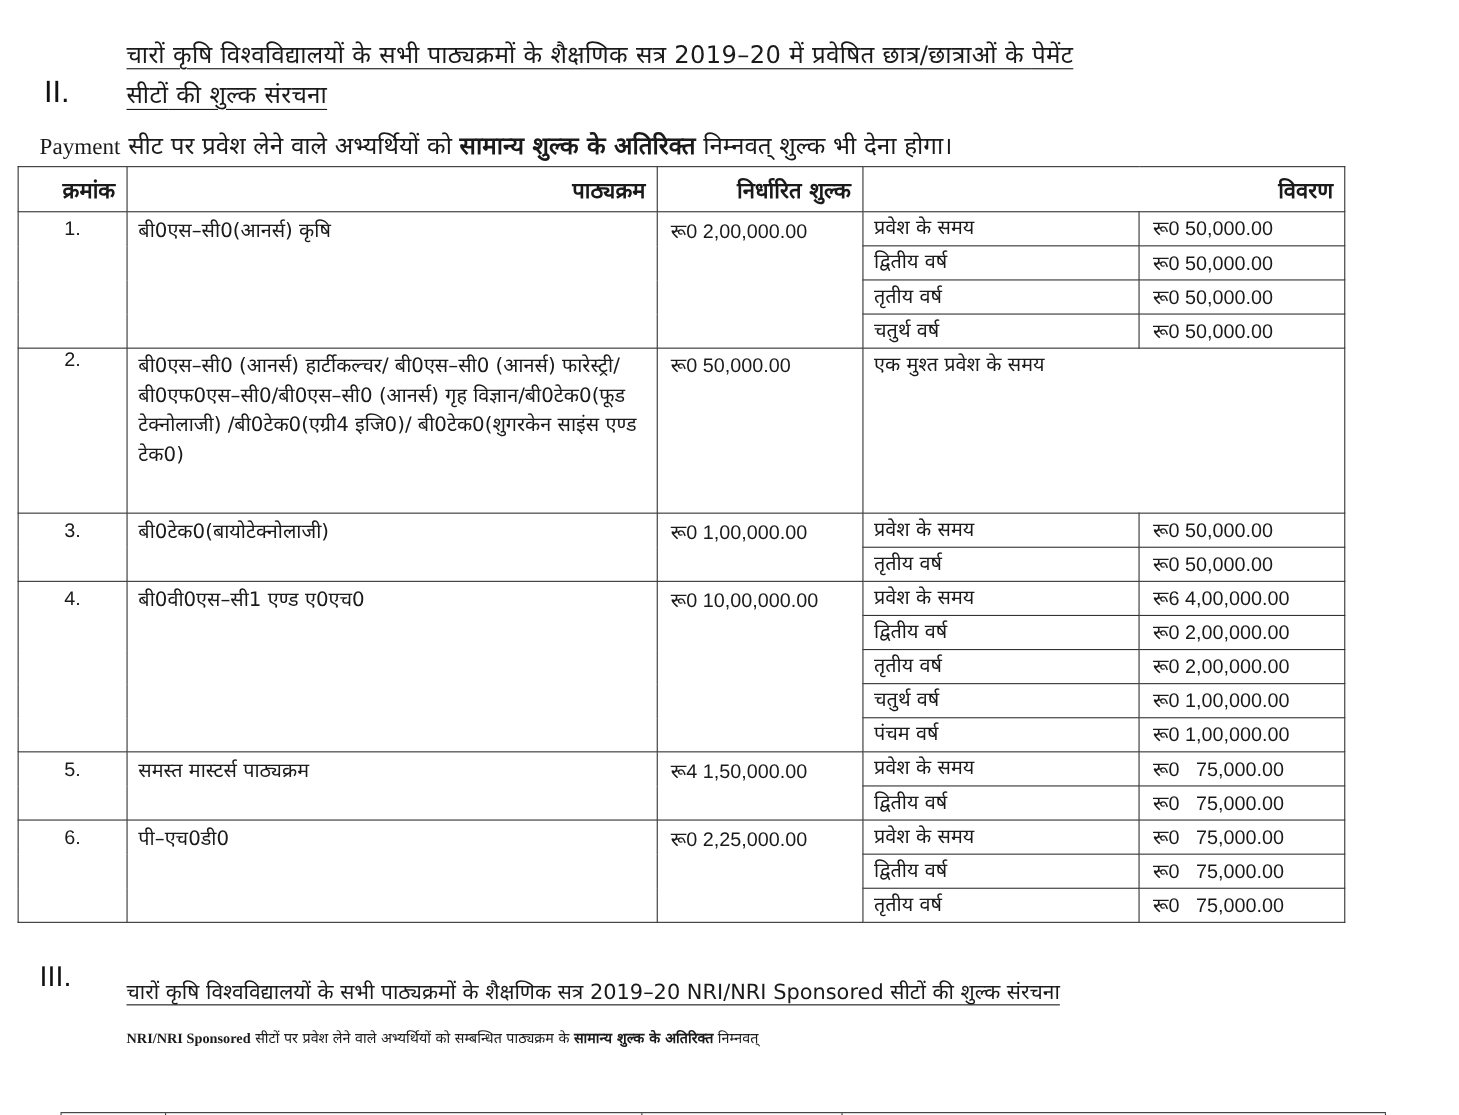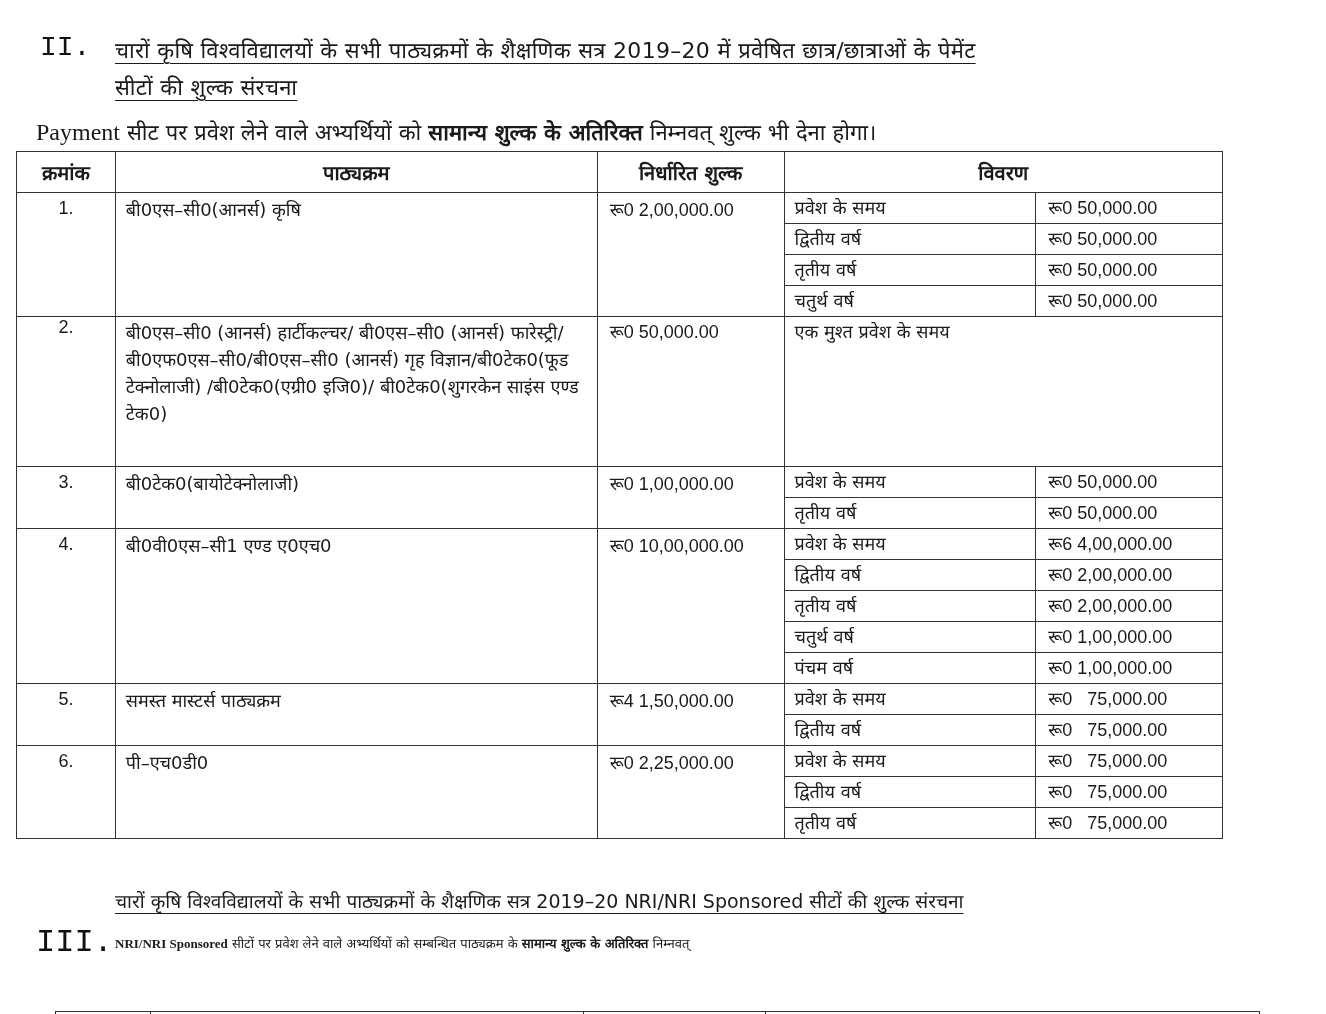--- a/index.html
+++ b/index.html
@@ -3,42 +3,42 @@
 <meta charset="utf-8">
 <style>
   html, body { margin: 0; padding: 0; background: #ffffff; }
   body {
     width: 1326px; height: 1014px; overflow: hidden; position: relative;
     font-family: "DejaVu Sans", "Liberation Sans", sans-serif;
     color: #1a1a1a;
   }
   .abs { position: absolute; }
   .sec-num {
-    font-family: Liberation Mono, monospace; font-size: 28px; color: #111;
+    font-family: Liberation Sans, sans-serif; font-size: 28px; color: #111; margin-top: 36px;
   }
   .heading {
     font-size: 22px; line-height: 37px; letter-spacing: 0.3px;
     text-decoration: underline; text-decoration-thickness: 1px;
     text-underline-offset: 5px; color: #1a1a1a;
   }
   .heading b { font-weight: normal; }
   .intro { font-size: 22px; color: #1a1a1a; white-space: nowrap; }
   .latin { font-family: "Liberation Serif", serif; }
   .bold { font-weight: bold; }
 
   table.fees {
     position: absolute; left: 16px; top: 151px;
     width: 1207px; border-collapse: collapse;
     font-size: 18px; color: #1a1a1a;
   }
   table.fees td, table.fees th {
     border: 1.3px solid #333; padding: 0 10px; vertical-align: top;
     font-weight: normal;
   }
-  table.fees th { font-weight: bold; font-size: 20px; text-align: center; height: 40px; vertical-align: middle; }
+  table.fees th { font-weight: bold; font-size: 20px; text-align: right; height: 40px; vertical-align: middle; }
   .c-no { width: 78px; text-align: center; }
   .c-course { width: 463px; line-height: 27px; padding-top: 2px !important; margin-top: 48px; }
   .c-fee { width: 164px; white-space: nowrap; padding-left: 12px !important; padding-top: 2px !important; }
   .c-desc { width: 232px; }
   .c-amt { width: 164px; white-space: nowrap; padding-left: 12px !important; }
   .sub td { height: 30px; line-height: 30px; }
   .num { font-family: "Liberation Sans", sans-serif; font-size: 18px; }
 
   .sec3-head {
     font-size: 19px; text-decoration: underline; text-underline-offset: 5px;
@@ -53,21 +53,21 @@
 </head>
 <body>
 
 <div class="abs sec-num" style="left:40px; top:32px;">II.</div>
 <div class="abs heading" style="left:115px; top:32px; width:1170px;">
   <span>चारों कृषि विश्वविद्यालयों के सभी पाठ्यक्रमों के शैक्षणिक सत्र 2019–20 में प्रवेषित छात्र/छात्राओं के </span><b>पेमेंट</b><br>
   <b>सीटों</b><span> की शुल्क संरचना</span>
 </div>
 
 <div class="abs intro" style="left:36px; top:116px;">
-  <span class="latin" style="font-size:24px;margin-top:48px;">Payment</span><span> सीट पर प्रवेश लेने वाले अभ्यर्थियों को </span><span class="bold">सामान्य शुल्क के अतिरिक्त</span><span> निम्नवत् शुल्क भी देना होगा।</span>
+  <span class="latin" style="font-size:21px;margin-top:48px;">Payment</span><span> सीट पर प्रवेश लेने वाले अभ्यर्थियों को </span><span class="bold">सामान्य शुल्क के अतिरिक्त</span><span> निम्नवत् शुल्क भी देना होगा।</span>
 </div>
 
 <table class="fees">
   <thead>
     <tr>
       <th class="c-no">क्रमांक</th>
       <th>पाठ्यक्रम</th>
       <th>निर्धारित शुल्क</th>
       <th colspan="2">विवरण</th>
     </tr>
@@ -89,21 +89,21 @@
       <td class="c-desc">तृतीय वर्ष</td>
       <td class="c-amt num">रू0 50,000.00</td>
     </tr>
     <tr class="sub">
       <td class="c-desc">चतुर्थ वर्ष</td>
       <td class="c-amt num">रू0 50,000.00</td>
     </tr>
 
     <tr style="height:150px;">
       <td class="c-no num">2.</td>
-      <td class="c-course">बी0एस–सी0 (आनर्स) हार्टीकल्चर/ बी0एस–सी0 (आनर्स) फारेस्ट्री/ बी0एफ0एस–सी0/बी0एस–सी0 (आनर्स) गृह विज्ञान/बी0टेक0(फूड टेक्नोलाजी) /बी0टेक0(एग्री0 इजि0)/ बी0टेक0(शुगरकेन साइंस एण्ड टेक0)</td>
+      <td class="c-course">बी0एस–सी0 (आनर्स) हार्टीकल्चर/ बी0एस–सी0 (आनर्स) फारेस्ट्री/ बी0एफ0एस–सी0/बी0एस–सी0 (आनर्स) गृह विज्ञान/बी0टेक0(फूड टेक्नोलाजी) /बी0टेक0(एग्री4 इजि0)/ बी0टेक0(शुगरकेन साइंस एण्ड टेक0)</td>
       <td class="c-fee num">रू0 50,000.00</td>
       <td colspan="2" style="line-height:30px;">एक मुश्त प्रवेश के समय</td>
     </tr>
 
     <tr class="sub">
       <td class="c-no num" rowspan="2">3.</td>
       <td class="c-course" rowspan="2">बी0टेक0(बायोटेक्नोलाजी)</td>
       <td class="c-fee num" rowspan="2">रू0 1,00,000.00</td>
       <td class="c-desc">प्रवेश के समय</td>
       <td class="c-amt num">रू0 50,000.00</td>
@@ -160,21 +160,21 @@
       <td class="c-desc">द्वितीय वर्ष</td>
       <td class="c-amt num" style="white-space:pre;">रू0   75,000.00</td>
     </tr>
     <tr class="sub">
       <td class="c-desc">तृतीय वर्ष</td>
       <td class="c-amt num" style="white-space:pre;">रू0   75,000.00</td>
     </tr>
   </tbody>
 </table>
 
-<div class="abs sec-num" style="left:36px; top:924px; font-size:32px;">III.</div>
+<div class="abs sec-num" style="left:36px; top:836px; font-size:26px;">III.</div>
 <div class="abs sec3-head" style="left:115px; top:888px;">चारों कृषि विश्वविद्यालयों के सभी पाठ्यक्रमों के शैक्षणिक सत्र 2019–20 NRI/NRI Sponsored सीटों की शुल्क संरचना</div>
 
 <div class="abs intro" style="left:115px; top:934px; font-size:13px;">
   <span class="latin bold">NRI/NRI Sponsored</span><span> सीटों पर प्रवेश लेने वाले अभ्यर्थियों को सम्बन्धित पाठ्यक्रम के </span><span class="bold">सामान्य शुल्क के अतिरिक्त</span><span> निम्नवत्</span>
 </div>
 <div class="abs intro" style="left:115px; top:966px; font-size:20px;margin-top:48px;">शुल्क देना होगा :</div>
 
 <div class="next-table">
   <span style="left:0;"></span>
   <span style="left:95px;"></span>

